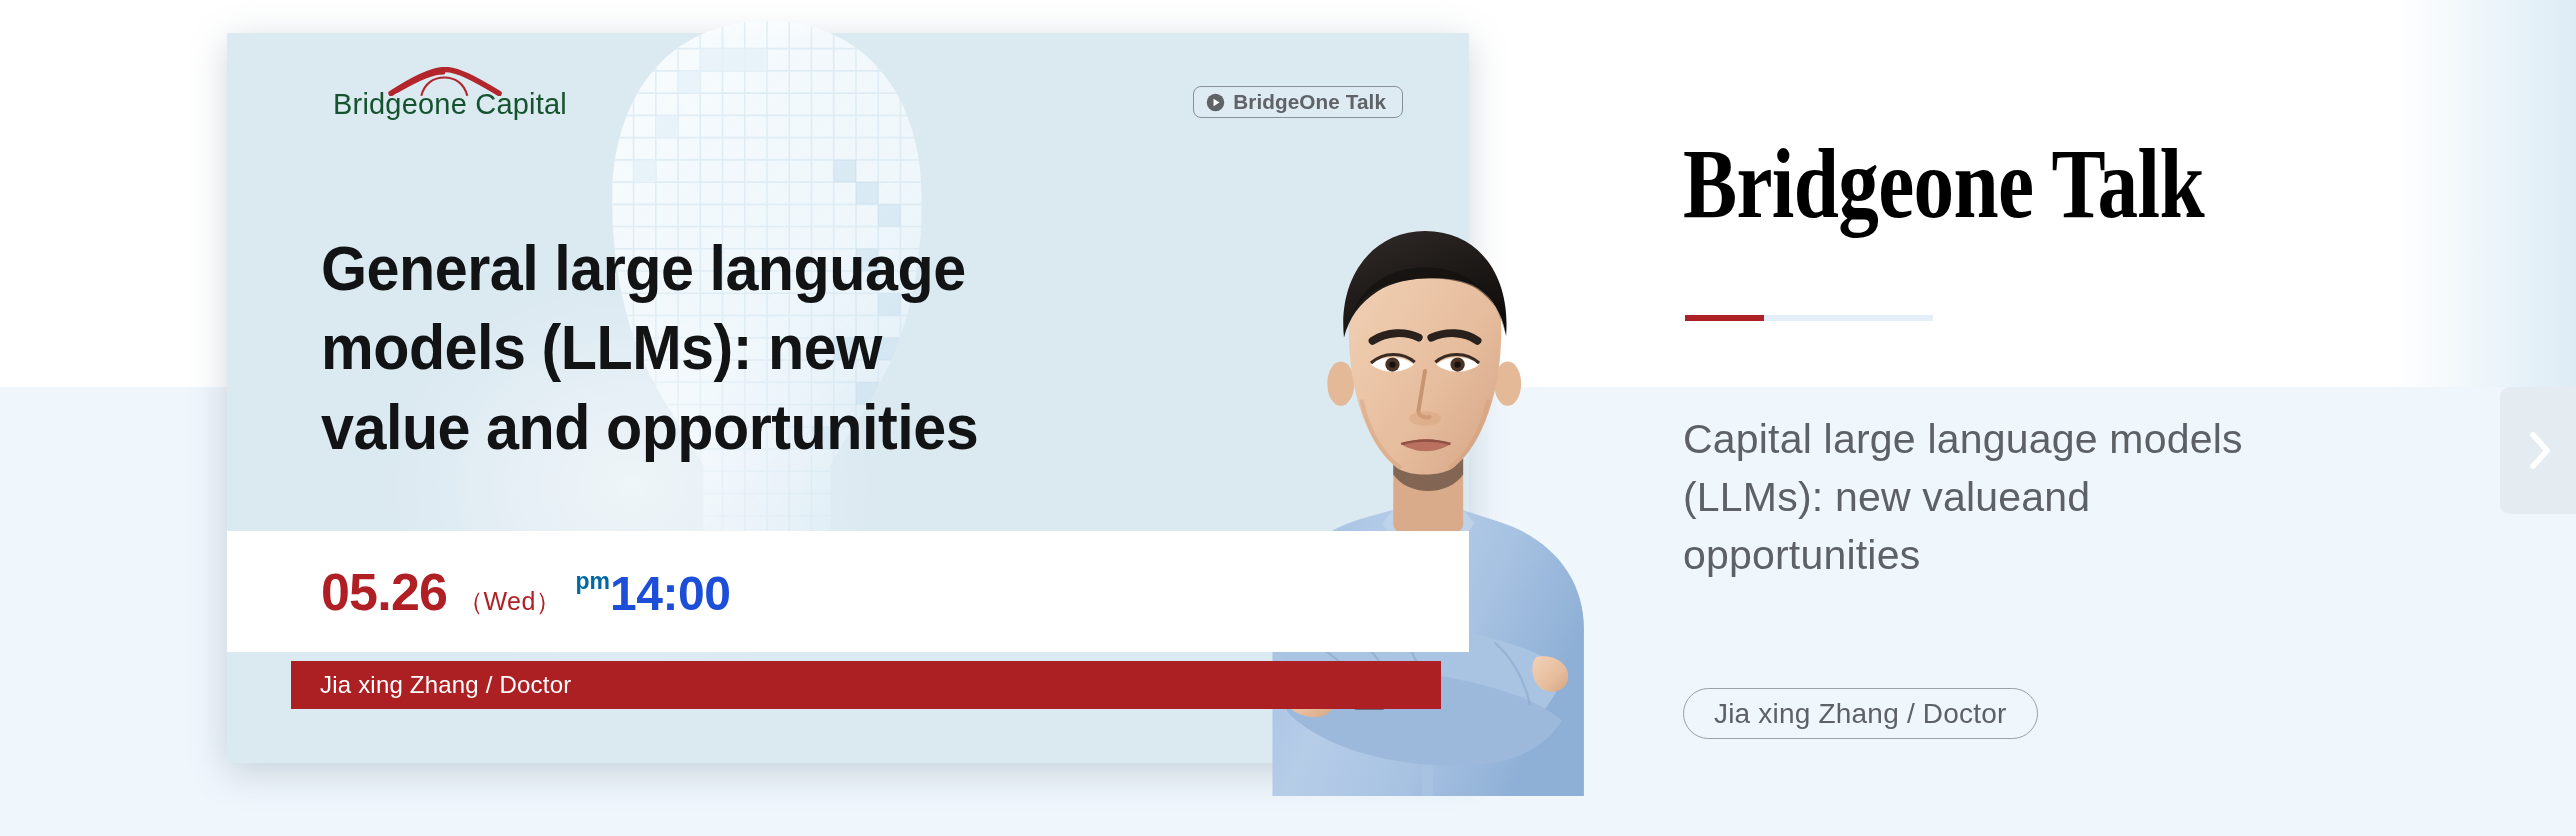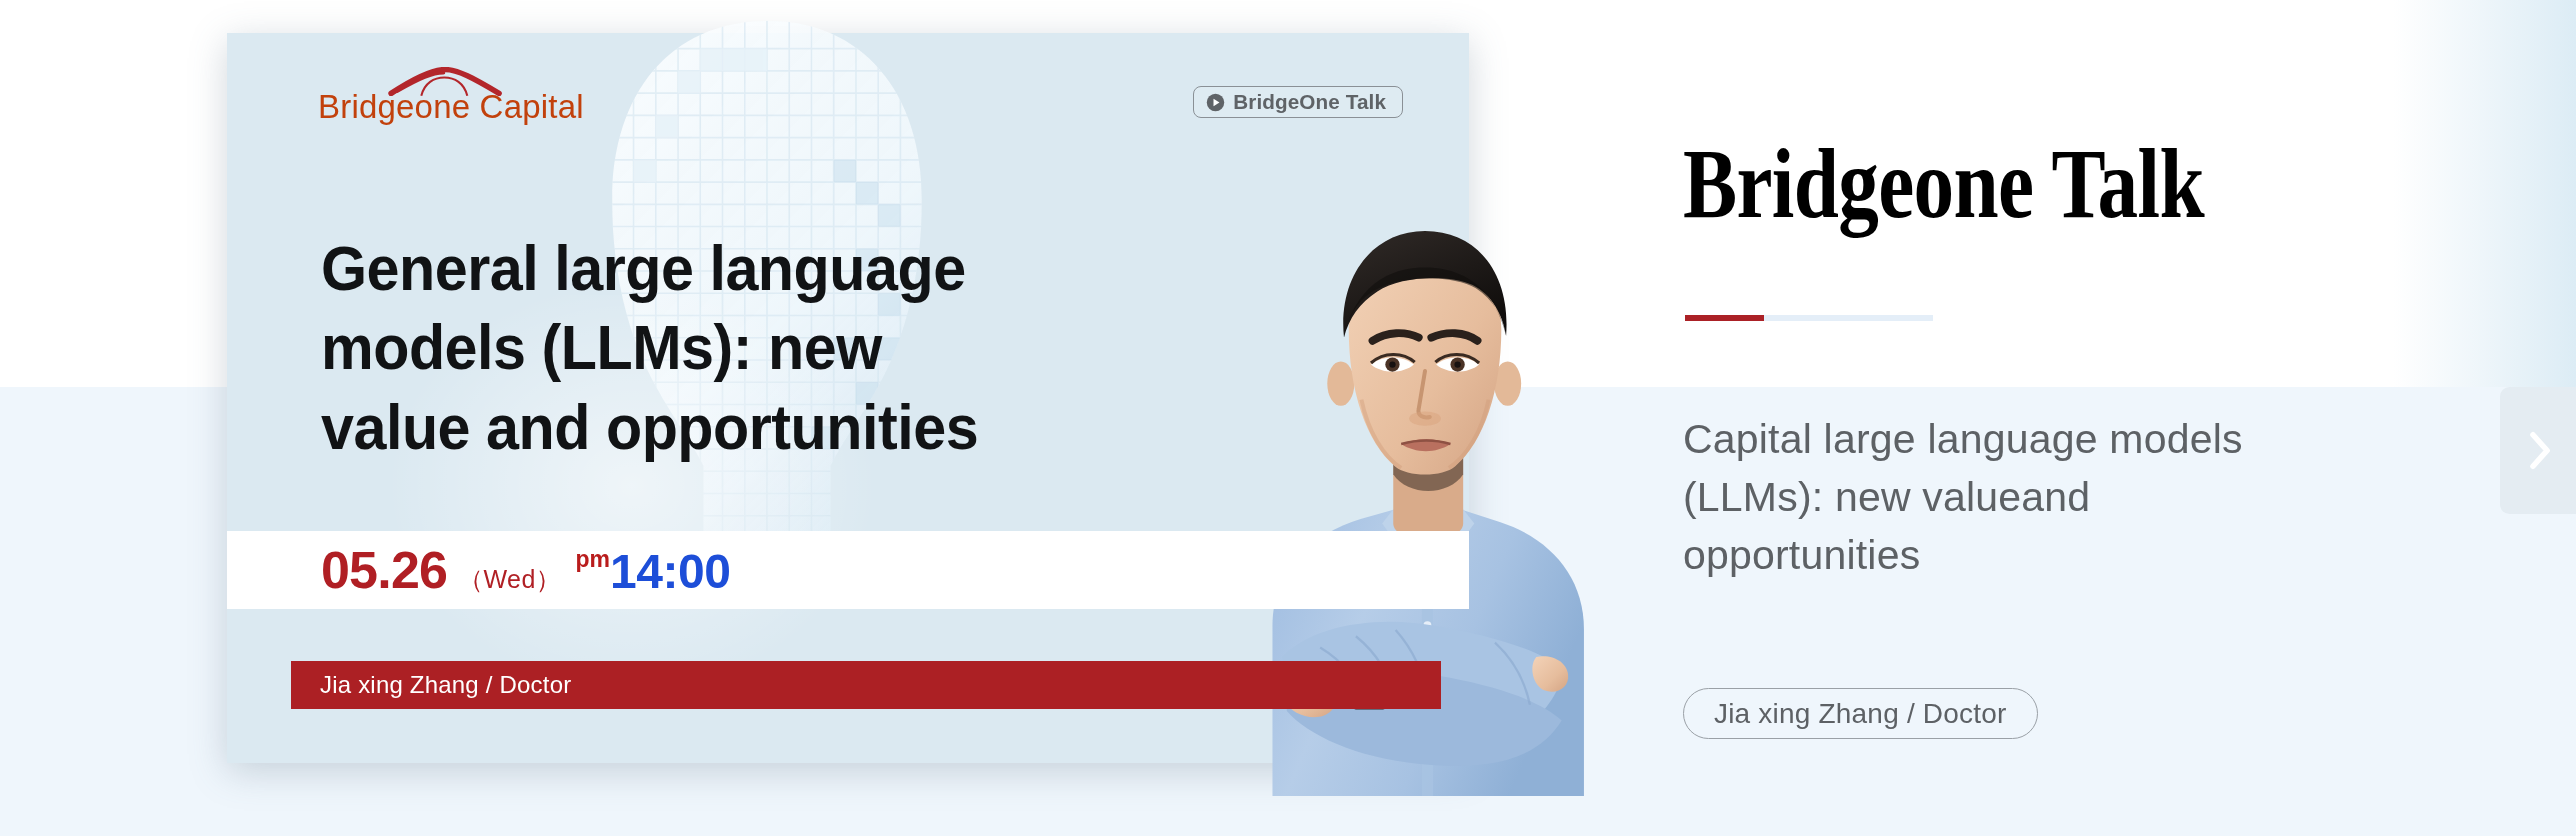--- a/index.html
+++ b/index.html
@@ -62,25 +62,25 @@
 
   
   .logo {
     position: absolute;
     left: 91px; top: 34px;
     width: 262px; height: 56px;
   }
   .logo-mark { position: absolute; left: 62px; top: 0; width: 127px; height: 29px; }
   .logo-text {
     position: absolute;
-    left: 0; top: 20.7px;
+    left: 15px; top: 20.7px;
     width: 262px;
-    font-size: 33px;
+    font-size: 29px;
     letter-spacing: 0.2px;
-    color: #c2410c;
+    color: #14532d;
     font-weight: 400;
     white-space: nowrap;
   }
 
   
   .badge {
     position: absolute;
     right: 66px; top: 53px;
     height: 32px;
     padding: 0 16px 0 12px;
@@ -111,21 +111,21 @@
     color: #111315;
     letter-spacing: -0.5px;
     transform: scaleX(.94);
     transform-origin: left top;
   }
 
   
   .date-strip {
     position: absolute;
     left: 0; top: 498px;
-    width: 1242px; height: 78px;
+    width: 1242px; height: 121px;
     background: #ffffff;
     display: flex;
     align-items: center;
   }
   .date-inner {
     position: absolute;
     left: 94px;
     display: flex;
     align-items: baseline;
     white-space: nowrap;
@@ -139,21 +139,21 @@
   .date-day {
     font-size: 25px;
     font-weight: 400;
     color: #b01f24;
     margin-left: 11px;
     letter-spacing: 0.4px;
   }
   .time-ampm {
     font-size: 23px;
     font-weight: 700;
-    color: #b91c1c;
+    color: #0369a1;
     margin-left: 14.3px;
     position: relative;
     top: -20.7px;
   }
   .time-val {
     font-size: 48px;
     font-weight: 700;
     color: #1d4ed8;
     letter-spacing: -0.4px;
   }

